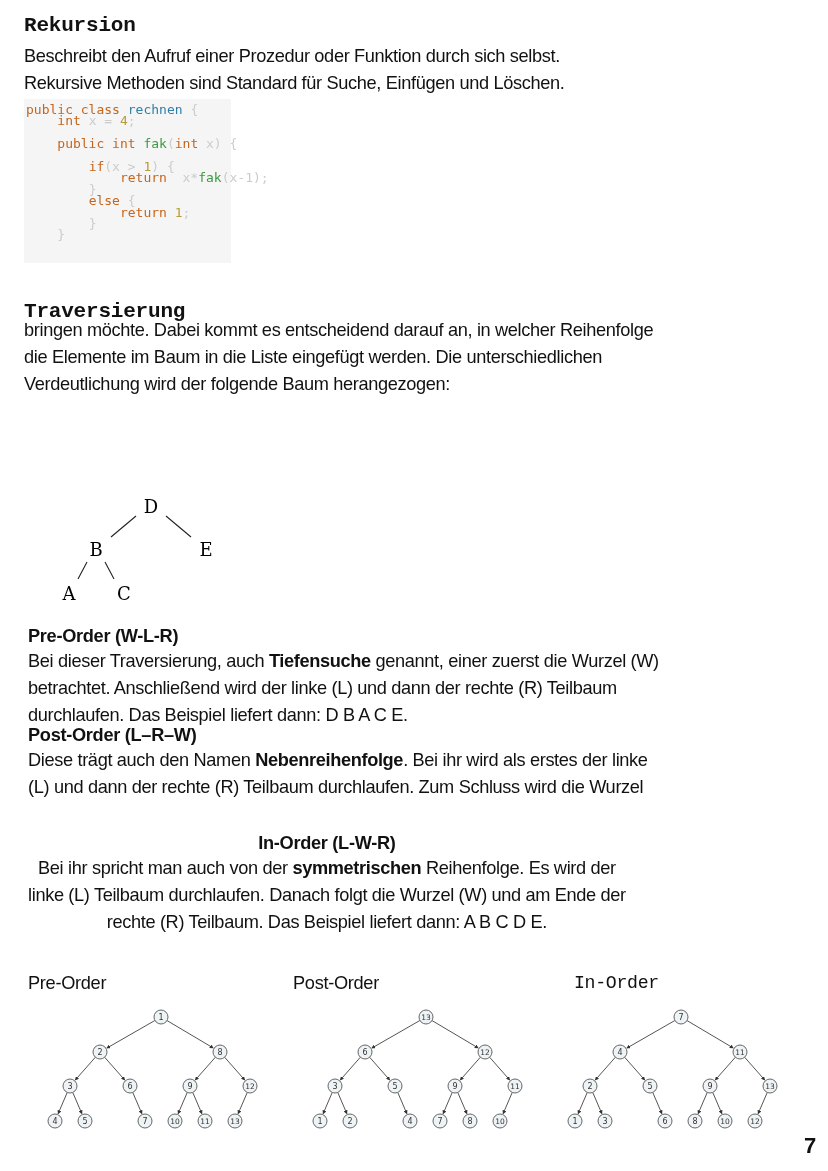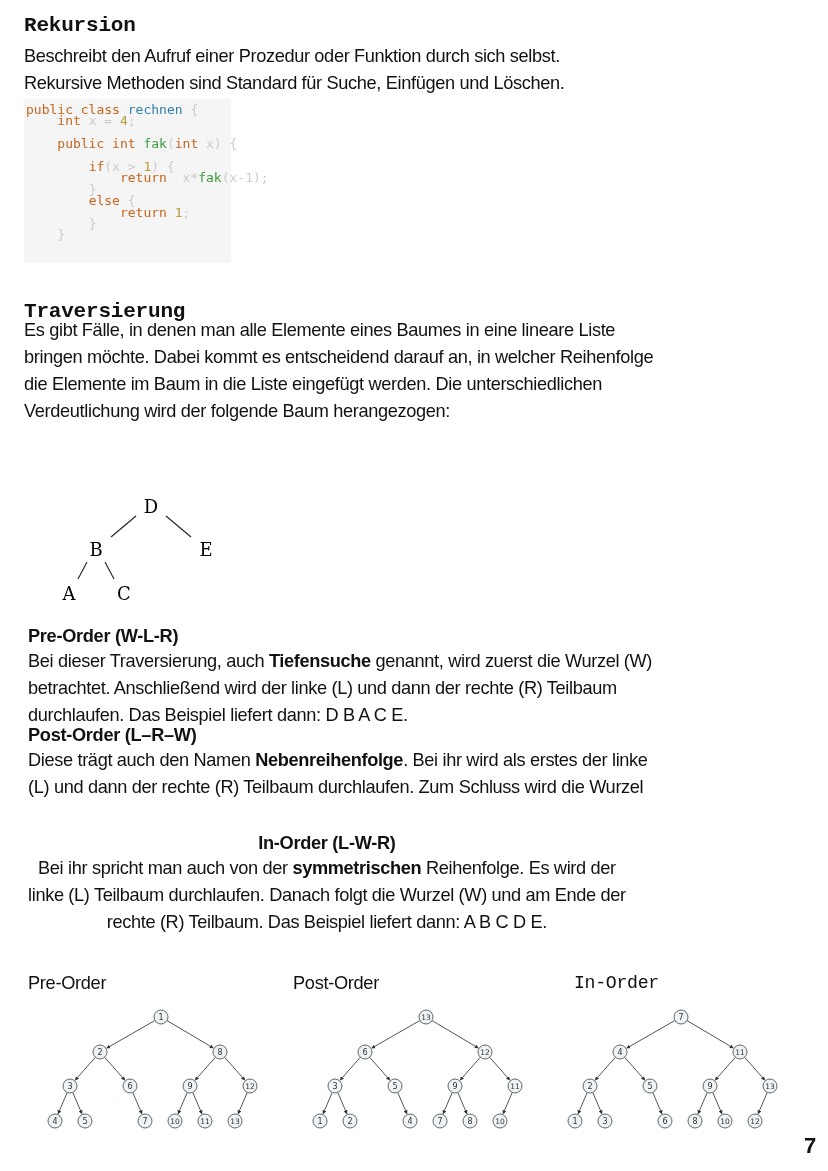--- a/index.html
+++ b/index.html
@@ -44,21 +44,20 @@
         <span class="kw">if</span><span class="punc">(x &gt; </span><span class="num">1</span><span class="punc">) {</span>
             <span class="kw">return</span>  <span class="punc">x*</span><span class="fn">fak</span><span class="punc">(x-1);</span>
         <span class="punc">}</span>
         <span class="kw">else</span> <span class="punc">{</span>
             <span class="kw">return</span> <span class="num">1</span><span class="punc">;</span>
         <span class="punc">}</span>
     <span class="punc">}</span></div>
 
 <div class="abs h1" style="left:24px; top:289px;margin-top:11px;">Traversierung</div>
 <div class="abs p" style="left:24px; top:317px;">
-  <div>Es gibt Fälle, in denen man alle Elemente eines Baumes in eine lineare Liste</div>
   <div>bringen möchte. Dabei kommt es entscheidend darauf an, in welcher Reihenfolge</div>
   <div>die Elemente im Baum in die Liste eingefügt werden. Die unterschiedlichen</div>
   <div>Verdeutlichung wird der folgende Baum herangezogen:</div>
 </div>
 
 <svg class="abs" style="left:40px; top:485px;" width="200" height="125">
   <g stroke="#222" stroke-width="1.1">
     <line x1="96" y1="31" x2="71" y2="52"></line>
     <line x1="126" y1="31" x2="151" y2="52"></line>
     <line x1="47" y1="77" x2="38" y2="94"></line>
@@ -67,21 +66,21 @@
   <text class="serif" x="111" y="28" font-size="18" text-anchor="middle">D</text>
   <text class="serif" x="56" y="71" font-size="18" text-anchor="middle">B</text>
   <text class="serif" x="166" y="71" font-size="18" text-anchor="middle">E</text>
   <text class="serif" x="29" y="115" font-size="18" text-anchor="middle">A</text>
   <text class="serif" x="84" y="115" font-size="18" text-anchor="middle">C</text>
 </svg>
 
 <div class="abs" style="left:28px; top:616px;margin-top:10px;">
   <div class="h2">Pre-Order (W-L-R)</div>
   <div class="p" style="margin-top:1px;">
-    <div><span>Bei dieser Traversierung, auch </span><b>Tiefensuche</b><span> genannt, wird zuerst die Wurzel (W)</span></div>
+    <div><span>Bei dieser Traversierung, auch </span><b>Tiefensuche</b><span> genannt, einer zuerst die Wurzel (W)</span></div>
     <div>betrachtet. Anschließend wird der linke (L) und dann der rechte (R) Teilbaum</div>
     <div>durchlaufen. Das Beispiel liefert dann: D B A C E.</div>
   </div>
 </div>
 
 <div class="abs" style="left:28px; top:725px;">
   <div class="h2">Post-Order (L–R–W)</div>
   <div class="p" style="margin-top:1px;">
     <div><span>Diese trägt auch den Namen </span><b>Nebenreihenfolge</b><span>. Bei ihr wird als erstes der linke</span></div>
     <div>(L) und dann der rechte (R) Teilbaum durchlaufen. Zum Schluss wird die Wurzel</div>

